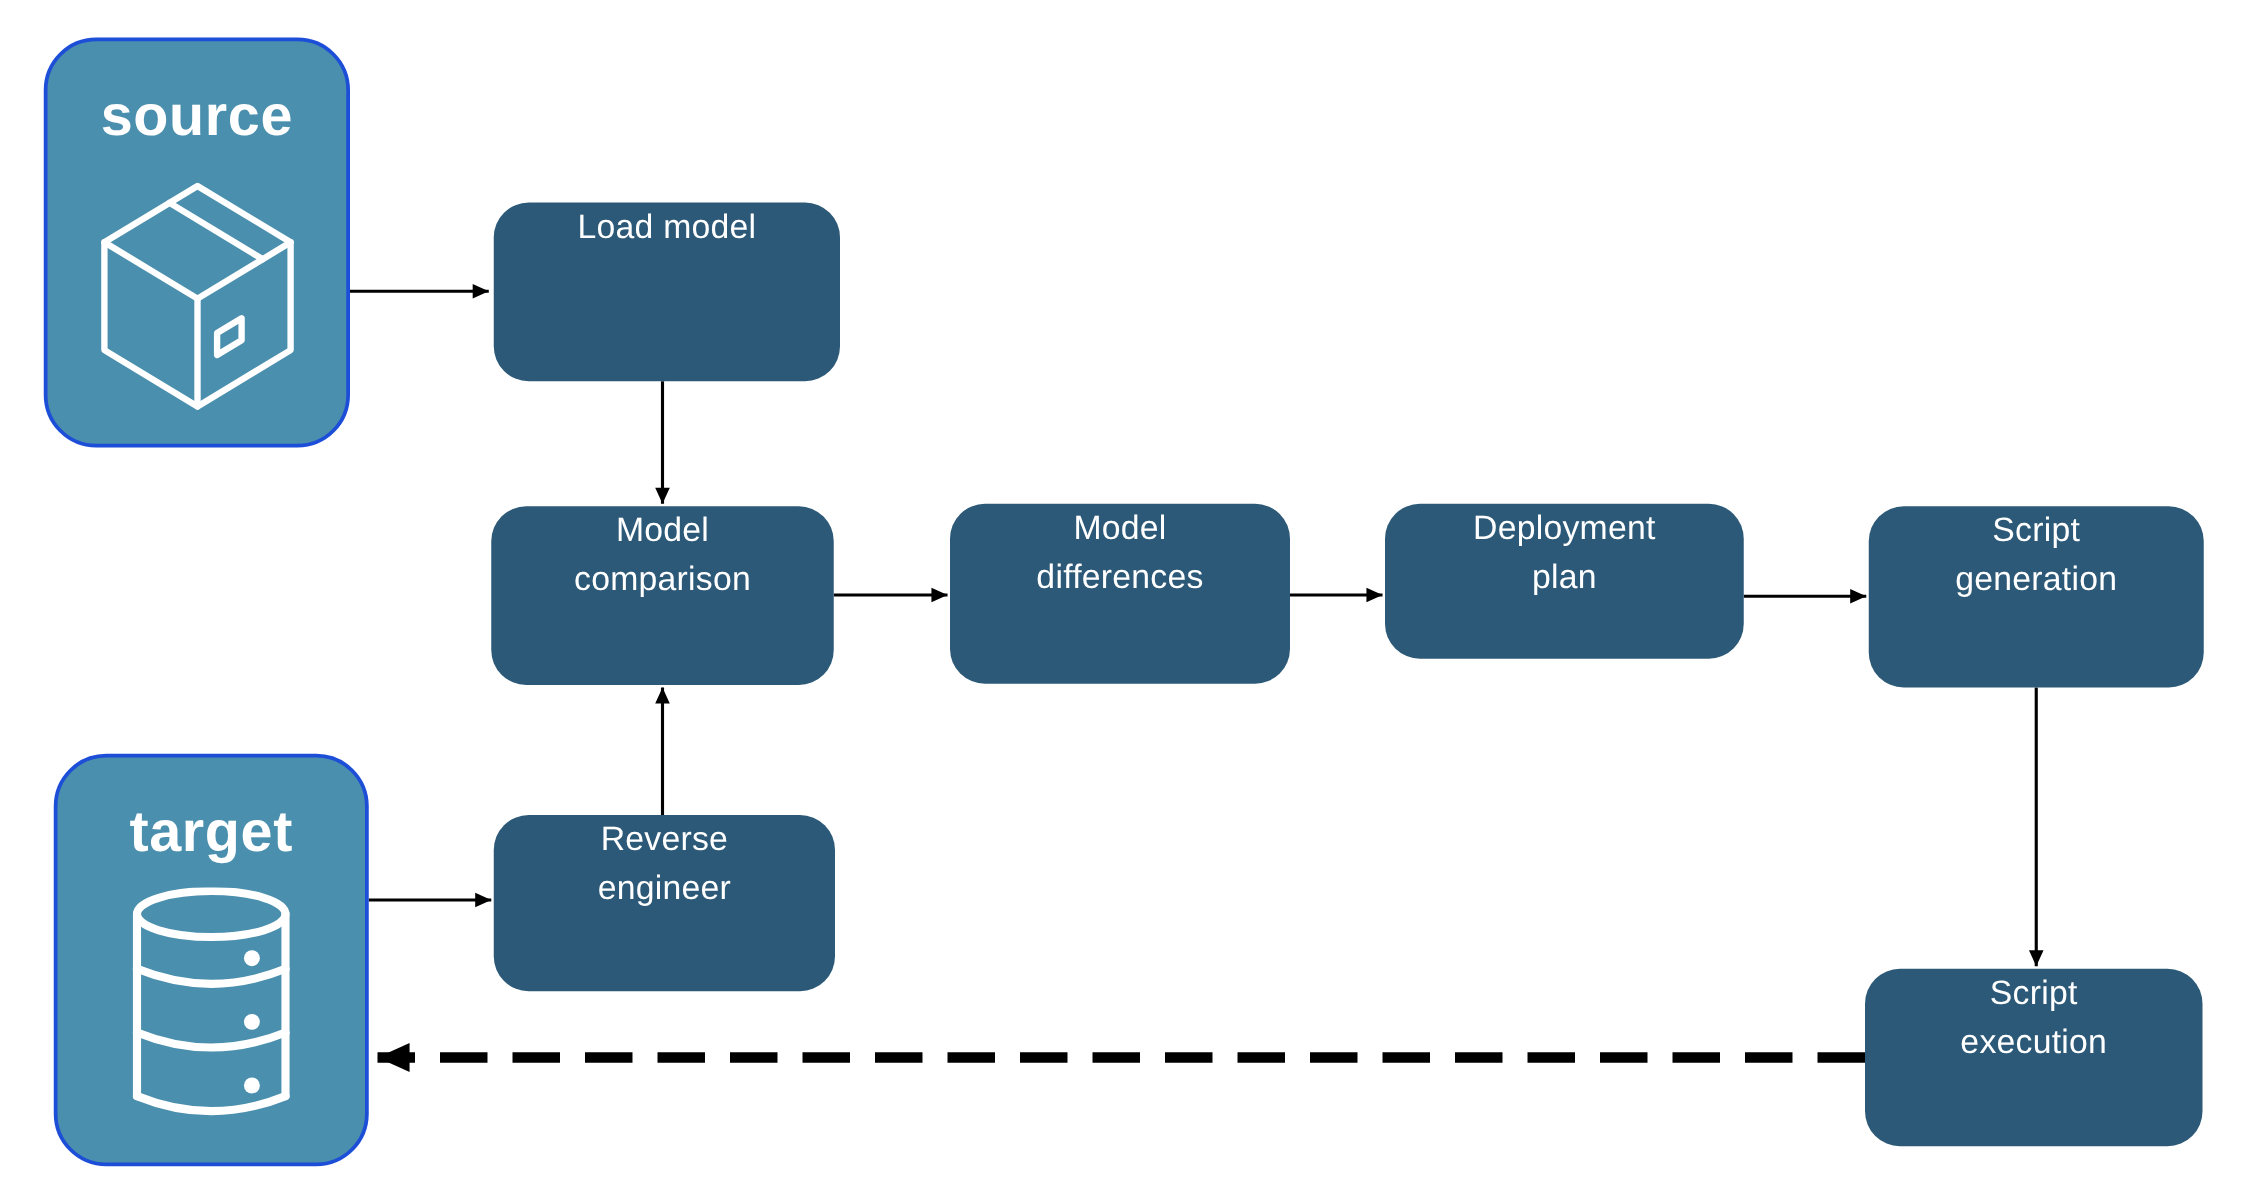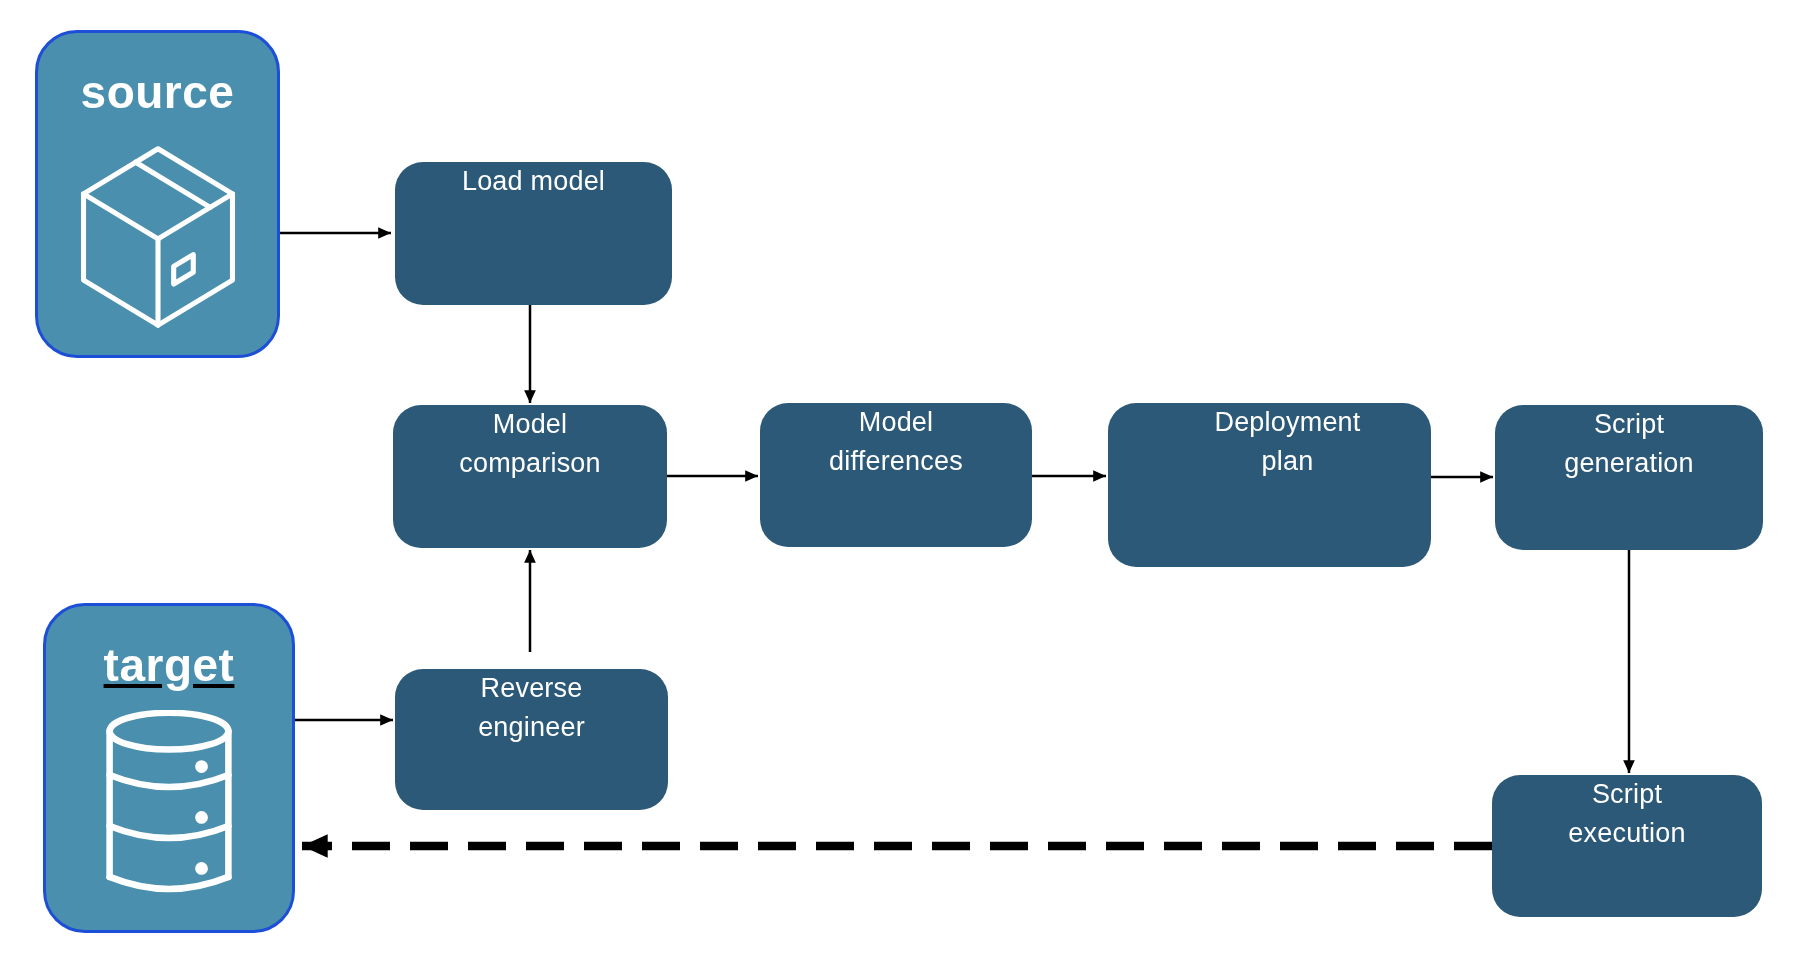--- a/index.html
+++ b/index.html
@@ -81,21 +81,21 @@
       <path d="M38.6,12.9 L76.6,35.9"></path>
 
       <path d="M12,29 L12,73 L50,96 L50,52"></path>
 
       <path d="M88,29 L88,73 L50,96"></path>
 
       <path d="M58,66 L68,60 L68,69 L58,75 Z"></path>
     </svg>
   </div>
 
-  <div class="entity" style="left:43px; top:603px; width:252px; height:330px;text-decoration:underline;">
+  <div class="entity" style="left:43px; top:603px; width:252px; height:330px;">
     <div class="entity-label">target</div>
     <svg class="entity-icon" width="152" height="198" viewBox="0 0 100 140" xmlns="http://www.w3.org/2000/svg" fill="none" stroke="#ffffff" stroke-width="4.6" stroke-linecap="round">
       <ellipse cx="50" cy="15" rx="42" ry="13"></ellipse>
       <path d="M8,15 V118"></path>
       <path d="M92,15 V118"></path>
       <path d="M8,46 Q50,63 92,46"></path>
       <path d="M8,82 Q50,99 92,82"></path>
       <path d="M8,118 Q50,135 92,118"></path>
       <circle cx="73" cy="40" r="4.5" fill="#ffffff" stroke="none"></circle>
       <circle cx="73" cy="76" r="4.5" fill="#ffffff" stroke="none"></circle>
@@ -110,31 +110,31 @@
   <div class="node" style="left:393px; top:405px; width:274px; height:143px;">
     <span class="node-label">Model
 comparison</span>
   </div>
 
   <div class="node" style="left:760px; top:403px; width:272px; height:144px;">
     <span class="node-label">Model
 differences</span>
   </div>
 
-  <div class="node" style="left:1108px; top:403px; width:287px; height:164px;padding-left:36px;">
+  <div class="node" style="left:1108px; top:403px; width:287px; height:124px;">
     <span class="node-label">Deployment
 plan</span>
   </div>
 
   <div class="node" style="left:1495px; top:405px; width:268px; height:145px;">
     <span class="node-label">Script
 generation</span>
   </div>
 
-  <div class="node" style="left:395px; top:652px; width:273px; height:141px;margin-top:17px;">
+  <div class="node" style="left:395px; top:652px; width:273px; height:141px;">
     <span class="node-label">Reverse
 engineer</span>
   </div>
 
   <div class="node" style="left:1492px; top:775px; width:270px; height:142px;">
     <span class="node-label">Script
 execution</span>
   </div>
 
 </div>

